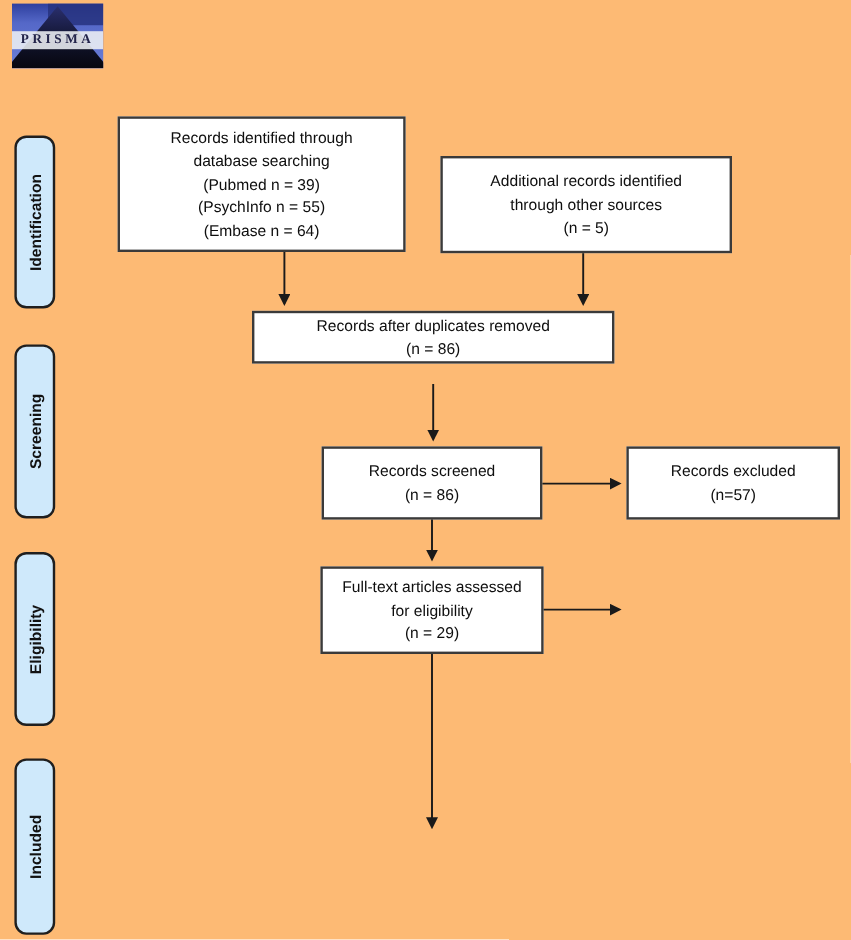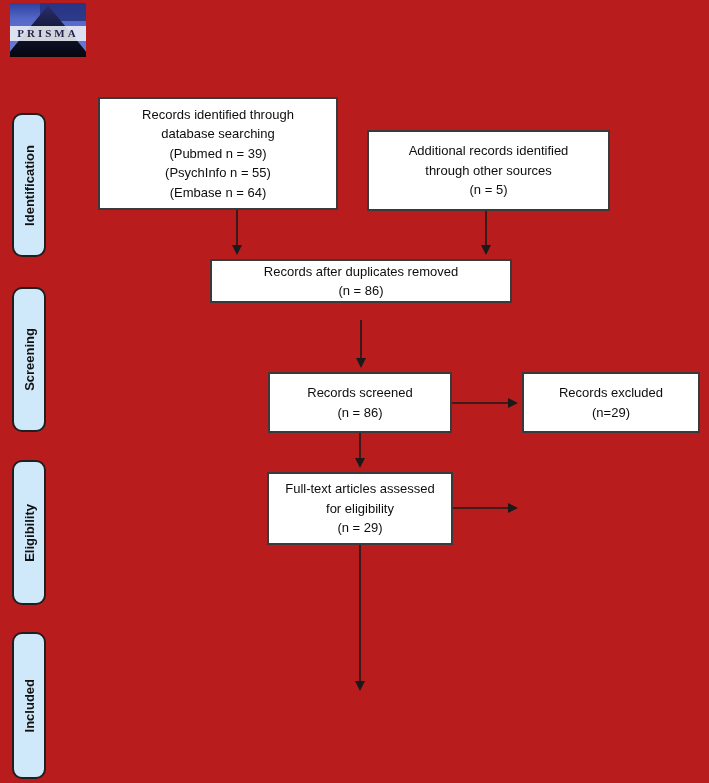--- a/index.html
+++ b/index.html
@@ -3,21 +3,21 @@
 <meta charset="utf-8">
 <style>
   * { margin: 0; padding: 0; box-sizing: border-box; }
   html, body { background: #ffffff; }
   body { font-family: "Liberation Sans", sans-serif; color: #111; }
 
   .canvas {
     position: relative;
     width: 709px;
     height: 783px;
-    background: #b91c1c;
+    background: #fdba74;
     overflow: hidden;
   }
 
   
   .logo {
     position: absolute; left: 10px; top: 3px;
     width: 76px; height: 54px;
     background: linear-gradient(180deg, #2e3f9e 0%, #5568c8 30%, #6b7fd7 100%);
     overflow: hidden;
   }
@@ -116,21 +116,21 @@
 through other sources
 (n = 5)</div>
 
   <div class="fbox" style="left:210px; top:259px; width:302px; height:44px;">Records after duplicates removed
 (n = 86)</div>
 
   <div class="fbox" style="left:268px; top:372px; width:184px; height:61px;">Records screened
 (n = 86)</div>
 
   <div class="fbox" style="left:522px; top:372px; width:178px; height:61px;">Records excluded
-(n=29)</div>
+(n=57)</div>
 
   <div class="fbox" style="left:267px; top:472px; width:186px; height:73px;">Full-text articles assessed
 for eligibility
 (n = 29)</div>
 
 
 
   <svg class="arrows" width="709" height="783" viewBox="0 0 709 783">
     <defs>
       <marker id="ah" markerUnits="userSpaceOnUse" markerWidth="12" markerHeight="12" refX="8" refY="5" orient="auto">

